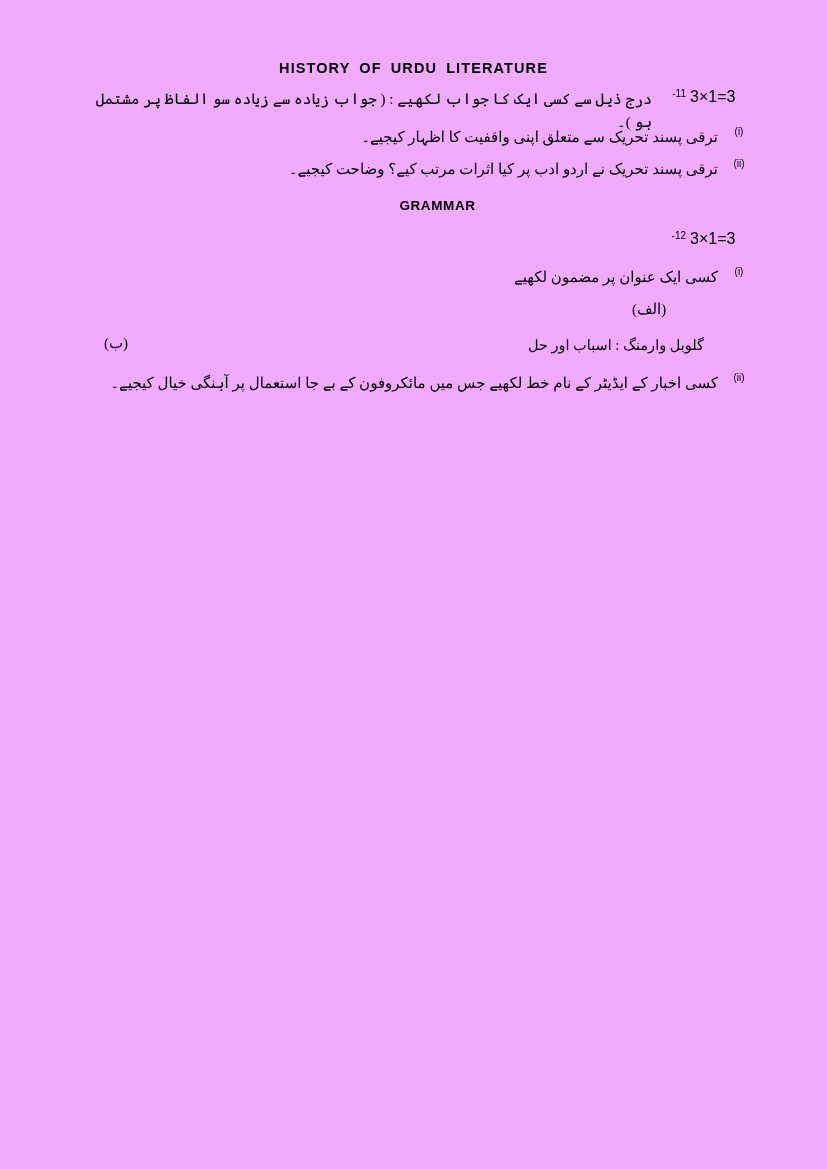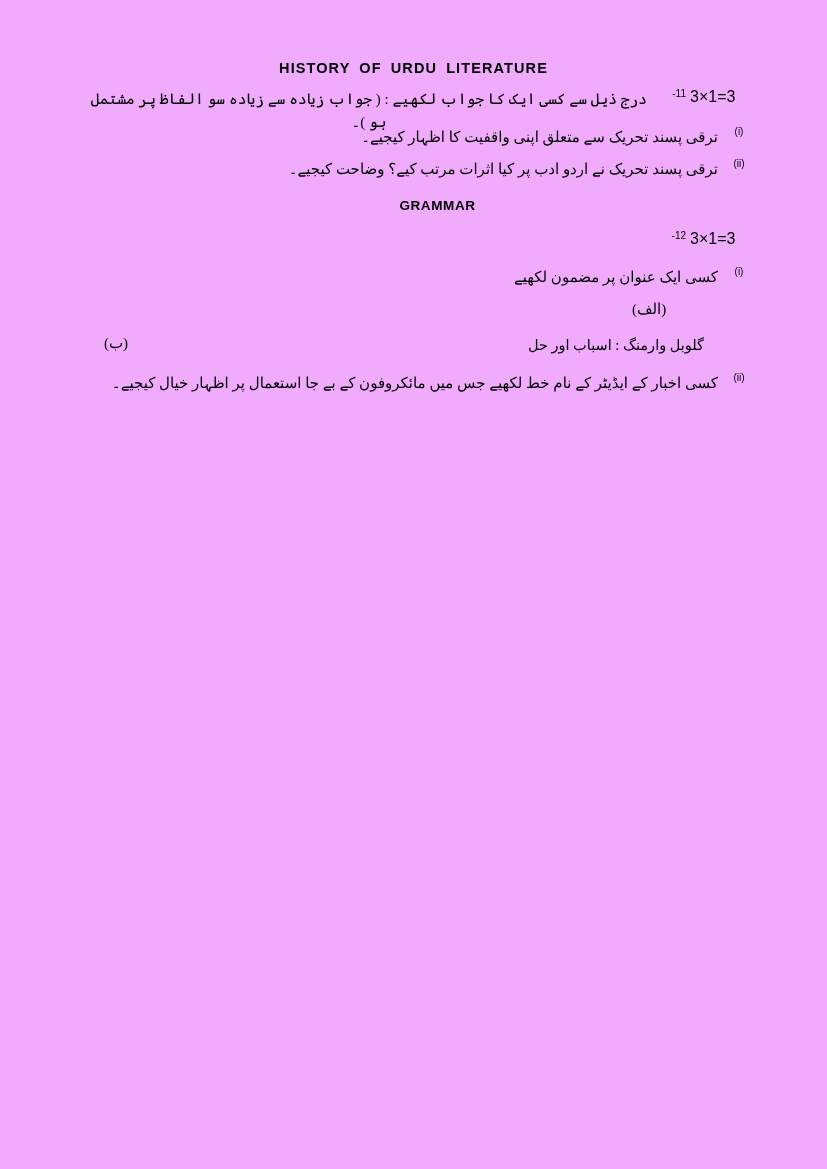--- a/index.html
+++ b/index.html
@@ -66,21 +66,21 @@
     font-family: "Liberation Serif", serif;
     font-size: 15px;
     line-height: 1.55;
     flex: 1 1 auto;
   }
 
   
   .row-q11 { position: absolute; left: 80px; top: 88px; width: 680px; }
   .row-q11 .marks { width: 70px; }
   .row-q11 .qnum { width: 34px; padding-right: 4px; }
-  .row-q11 .urdu { padding-left: 6px; text-align: center; }
+  .row-q11 .urdu { padding-left: 6px; }
 
   .row-11i  { position: absolute; left: 104px; top: 126px; width: 656px; }
   .row-11ii { position: absolute; left: 104px; top: 158px; width: 656px; }
   .row-11i .qnum, .row-11ii .qnum { width: 42px; text-align: center; }
 
   .heading-main { position: absolute; left: 0; top: 60px; width: 827px; }
   .heading-grammar { position: absolute; left: 0; top: 198px; width: 827px; }
 
   .row-q12 { position: absolute; left: 80px; top: 230px; width: 680px; }
   .row-q12 .marks { width: 70px; }
@@ -145,16 +145,16 @@
     <div class="sub-letter">(الف)</div>
   </div>
 
   <div class="q-row row-12i-b">
     <div class="urdu urdu-small">گلوبل وارمنگ : اسباب اور حل</div>
     <div class="sub-letter">(ب)</div>
   </div>
 
   <div class="q-row row-12ii">
     <div class="qnum">(ii)</div>
-    <div class="urdu">کسی اخبار کے ایڈیٹر کے نام خط لکھیے جس میں مائکروفون کے بے جا استعمال پر اظہار خیال کیجیے۔</div>
+    <div class="urdu">کسی اخبار کے ایڈیٹر کے نام خط لکھیے جس میں مائکروفون کے بے جا استعمال پر آہنگی خیال کیجیے۔</div>
   </div>
 
 </div>
 
 </body></html>

